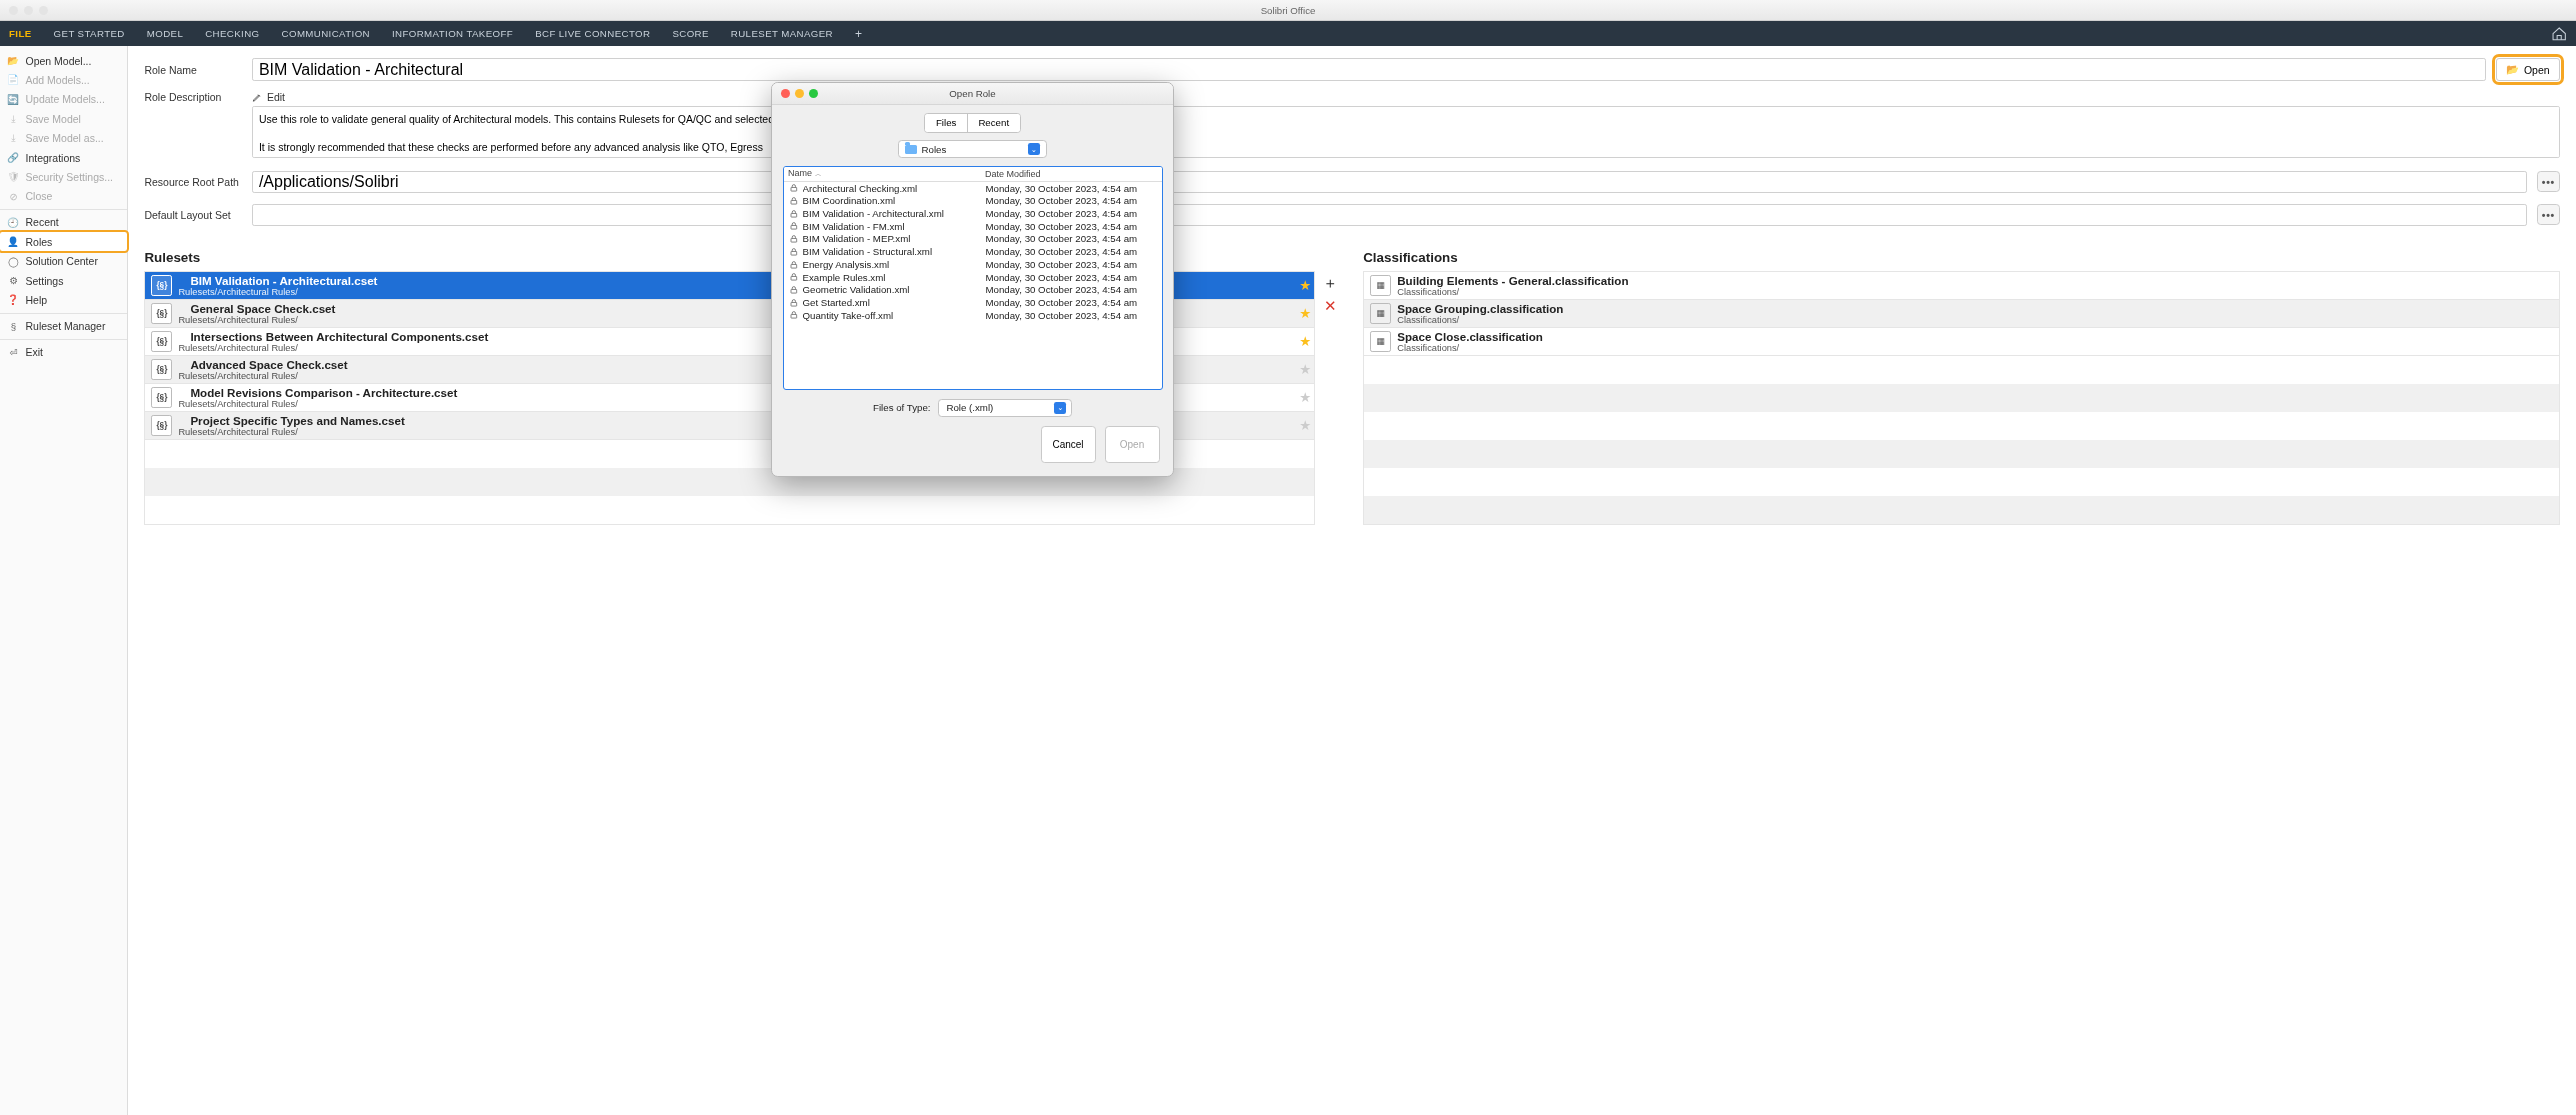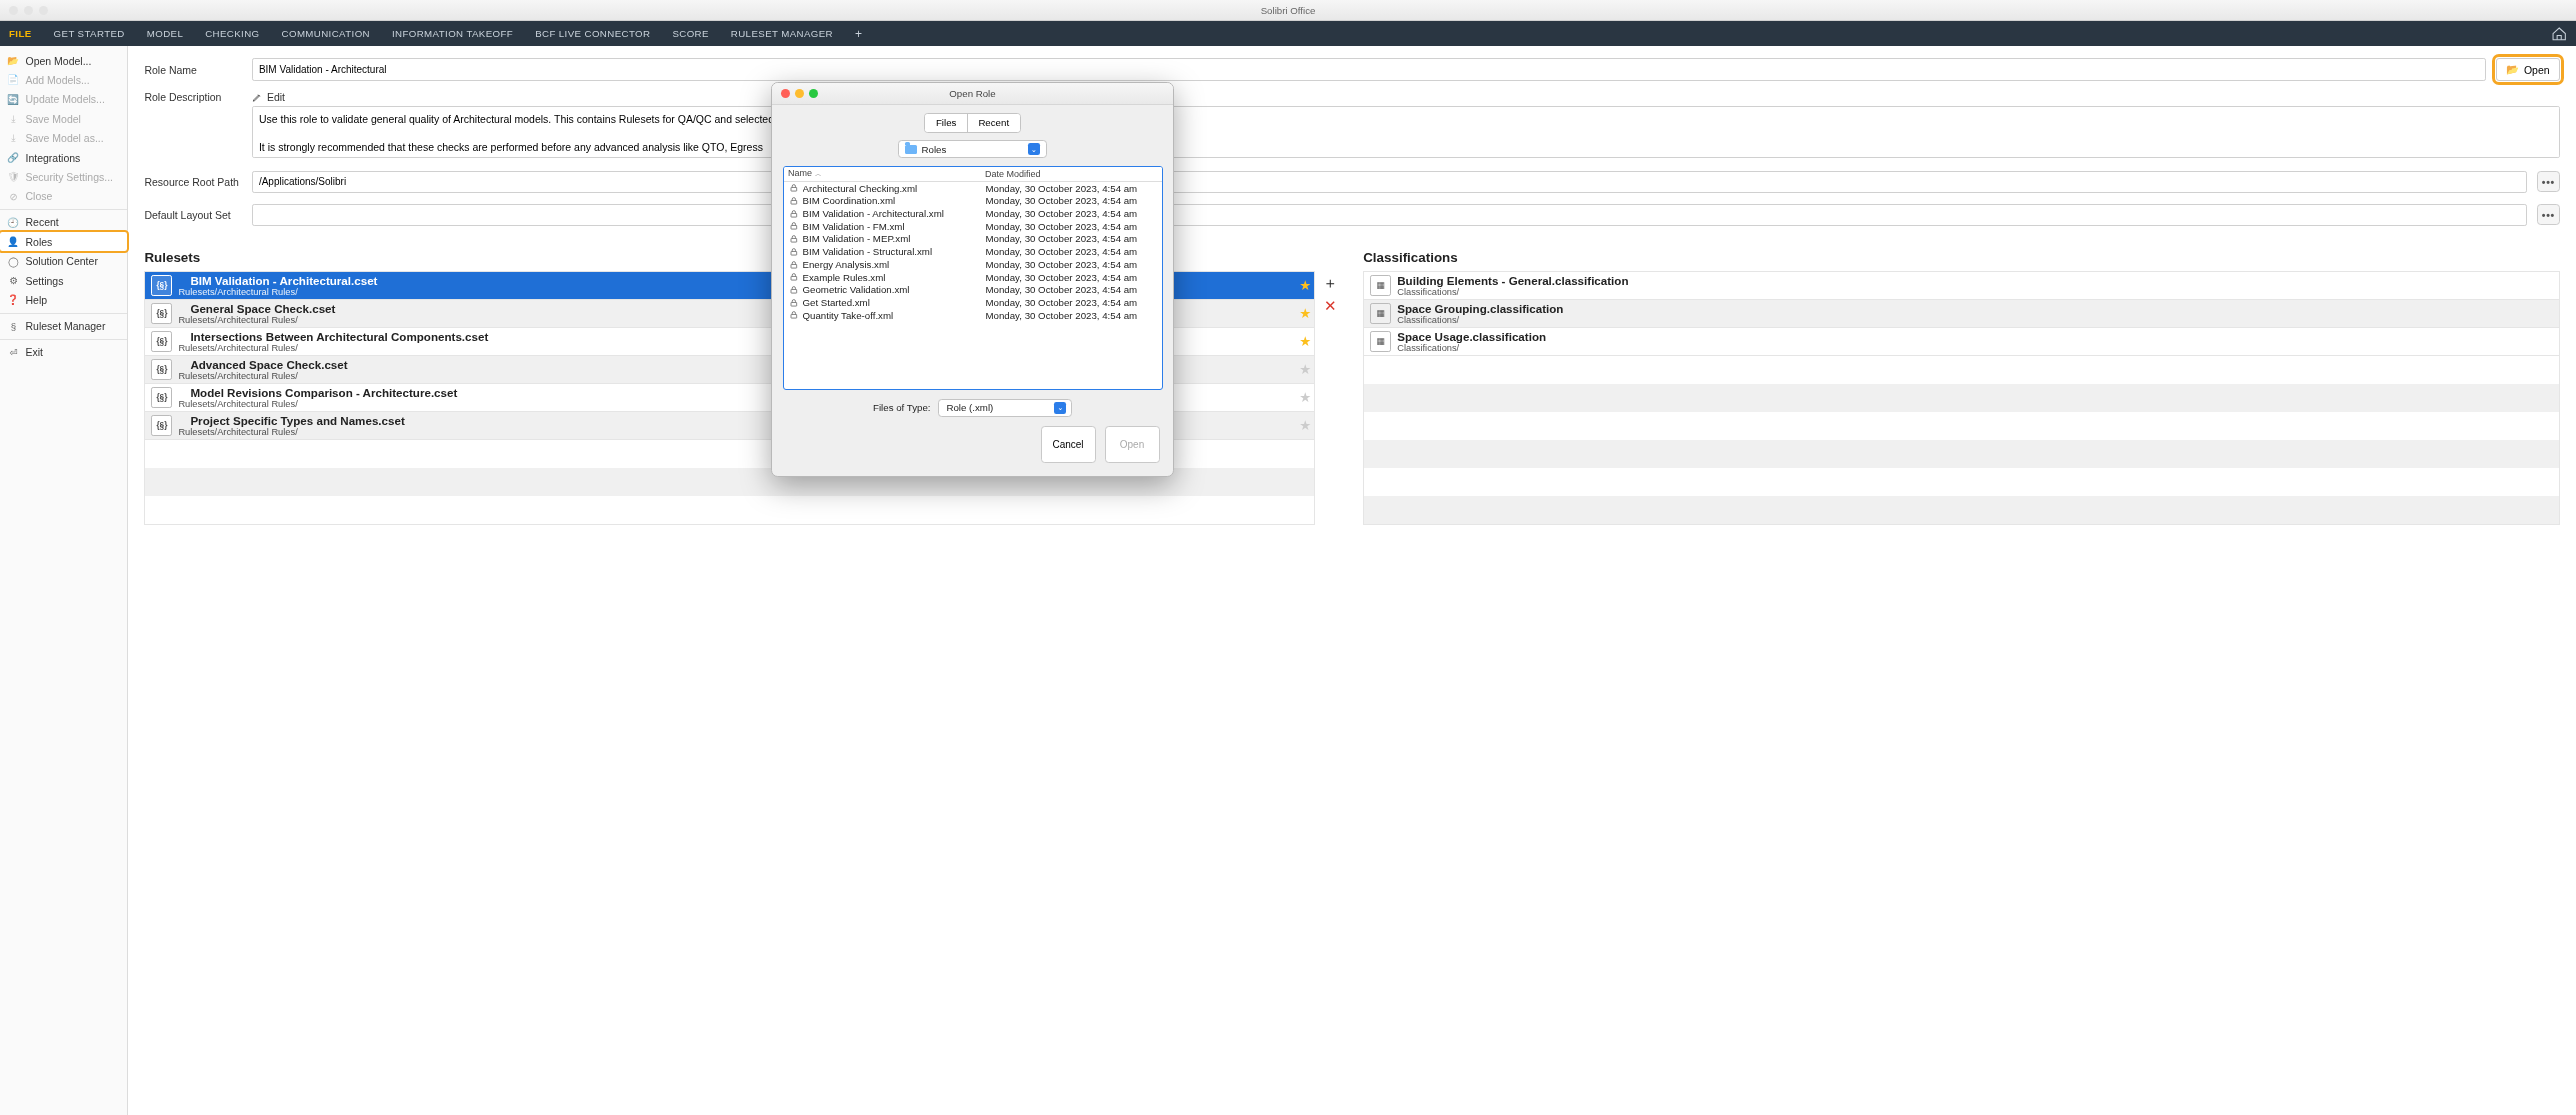--- a/index.html
+++ b/index.html
@@ -28,21 +28,21 @@
   .side-item.disabled{ color:#aaa;}
   .side-item.disabled .icn{color:#bbb;}
   .side-item.selected{ background:#eaeaea;}
   .side-item.highlight{ outline:2.2px solid #f5a623; outline-offset:-0.7px; border-radius:2.2px; background:#fff;}
   .side-sep{ height:0.7px; background:#e2e2e2; margin:3px 0;}
   
   .main{ flex:1; padding:12px 16.4px; overflow:auto; position:relative;}
   
   .form-row{ display:flex; align-items:center; margin-bottom:10.5px; gap:10.5px;}
   .form-row .label{ width:97px; color:#333; font-size:10.5px;}
-  .form-row input.txt{ flex:1; height:22.4px; border:0.7px solid #d0d0d0; border-radius:2.2px; padding:0 6px; font-size:10px; background:#fff;}
+  .form-row input.txt{ flex:1; height:22.4px; border:0.7px solid #d0d0d0; border-radius:2.2px; padding:0 6px; font-size:16px; background:#fff;}
   .open-btn{ height:22.4px; padding:0 9px; border:0.7px solid #ccc; border-radius:3px; background:#fff; cursor:pointer; display:flex; align-items:center; gap:4.5px; font-size:10.5px;}
   .open-btn-wrap{ outline:3px solid #f5a623; outline-offset:1.5px; border-radius:3px; }
   
   .desc-box{ position:relative; flex:1;}
   .desc-box textarea{ width:100%; height:52px; border:0.7px solid #d0d0d0; border-radius:2.2px; padding:4.5px 6px; font-size:10.5px; font-family:inherit; resize:none; line-height:1.35;}
   .edit-link{ display:flex; align-items:center; gap:4.5px; color:#333; font-size:10.5px;}
   .edit-link .p{width:10.5px;height:10.5px;}
   
   .dots-btn{ width:22.4px; height:21px; border:0.7px solid #ccc; border-radius:3.7px; background:#f5f5f5; display:flex; align-items:center; justify-content:center; cursor:pointer; font-weight:bold; letter-spacing:0.7px; color:#555;}
   
@@ -343,21 +343,21 @@
               <div class="class-row">
                 <div class="cicn">▦</div>
                 <div class="ctxt">
                   <div class="cn">Space Grouping.classification</div>
                   <div class="cp">Classifications/</div>
                 </div>
               </div>
               <div class="class-row">
                 <div class="cicn">▦</div>
                 <div class="ctxt">
-                  <div class="cn">Space Usage.classification</div>
+                  <div class="cn">Space Close.classification</div>
                   <div class="cp">Classifications/</div>
                 </div>
               </div>
             </div>
           <div class="empty-rows" id="clempty">
               <div class="er"></div>
               <div class="er"></div>
               <div class="er"></div>
               <div class="er"></div>
               <div class="er"></div>

